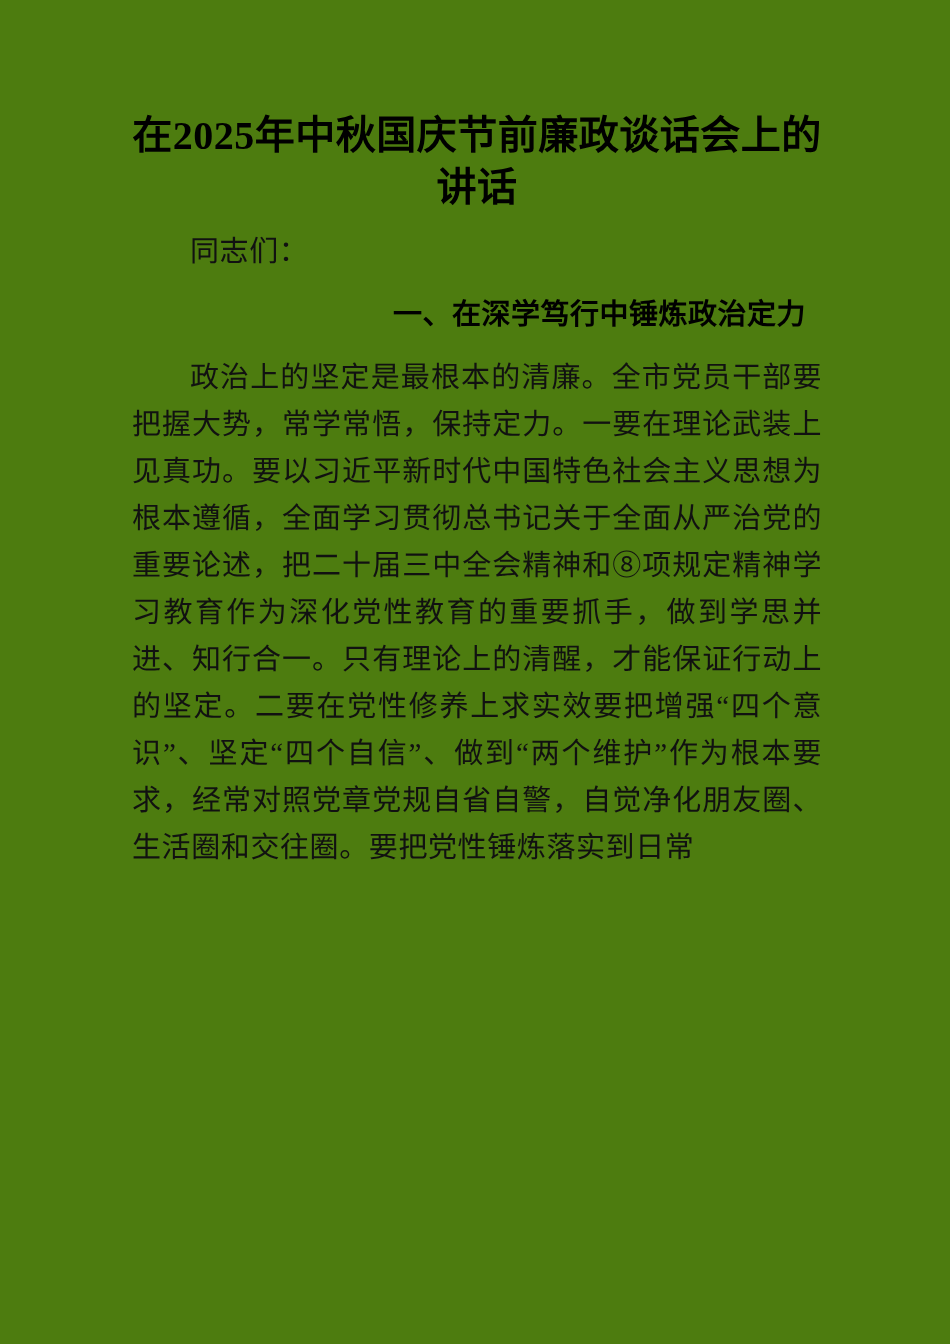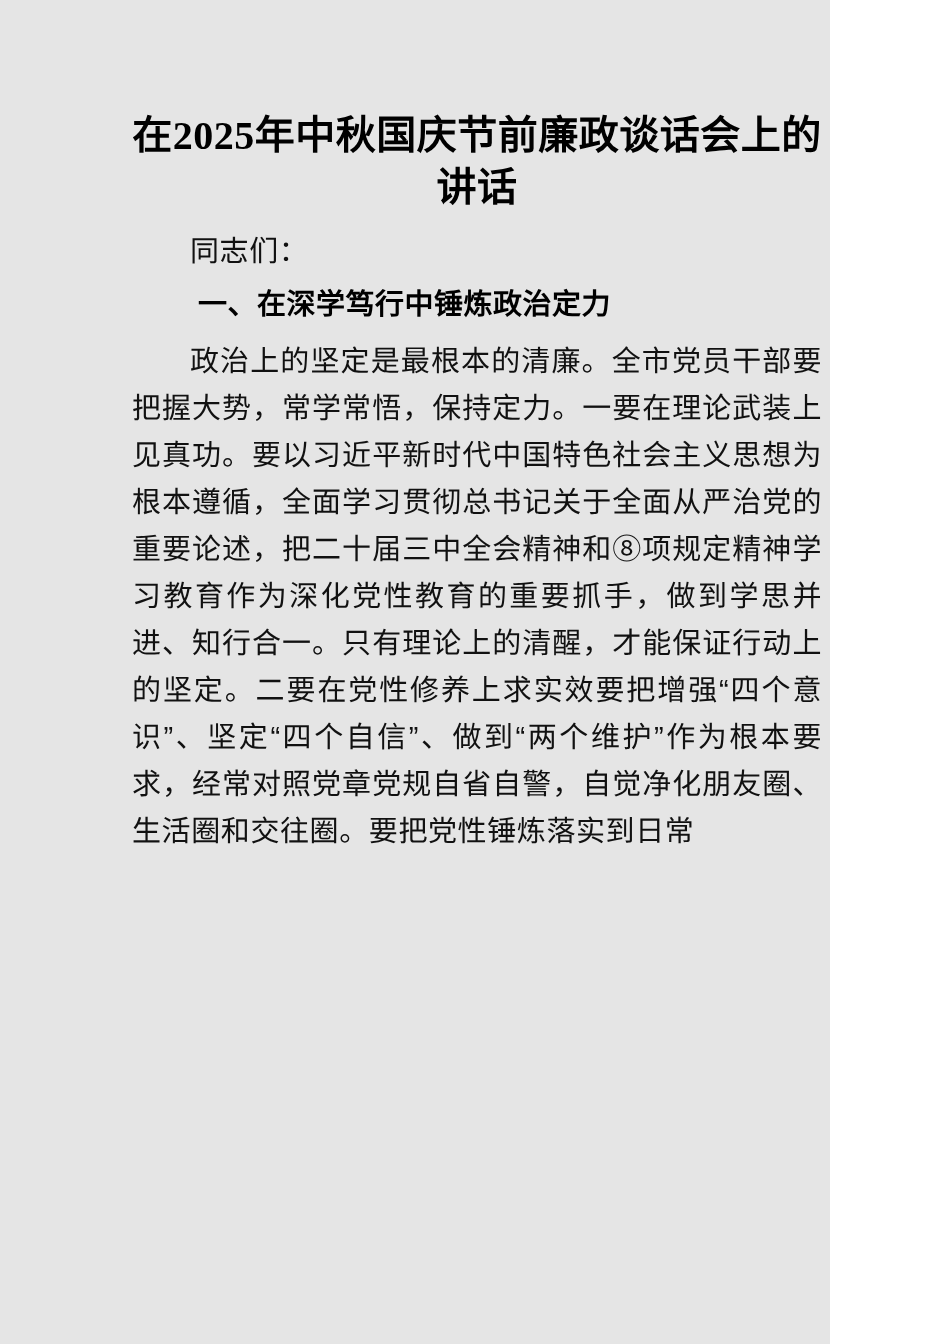--- a/index.html
+++ b/index.html
@@ -3,23 +3,23 @@
 <meta charset="utf-8">
 <title>在2025年中秋国庆节前廉政谈话会上的讲话</title>
 <style>
   html, body {
     margin: 0;
     padding: 0;
     background: #ffffff;
   }
   .page {
     position: relative;
-    width: 830px;
+    width: 950px;
     height: 1344px;
-    background: #e5e5e5;
+    background: #4d7c0f;
     overflow: hidden;
     box-sizing: border-box;
     padding: 0;
   }
   .doc-body {
     position: absolute;
     left: 132px;
     top: 0;
     width: 690px;
   }
@@ -32,43 +32,44 @@
     line-height: 52px;
     text-align: center;
     color: #000000;
     letter-spacing: 0.5px;
     padding-top: 110px;
     width: 690px;
   }
   .para {
     margin: 0;
     padding: 0;
-    font-family: Liberation Sans, sans-serif;
+    font-family: Liberation Serif, serif;
     font-size: 29px;
     line-height: 47px;
     color: #111111;
     text-align: justify;
     text-justify: inter-ideograph;
     text-indent: 58px;
     letter-spacing: 0.6px;
     word-break: break-all;
   }
   .para.first-after-title {
     margin-top: 14px;
   }
   .section-heading {
-    margin: 8px;
+    margin: 16px;
     padding: 0;
-    font-family: Liberation Mono, monospace;
+    font-family: Liberation Serif, serif;
     font-weight: bold;
     font-size: 29px;
     line-height: 47px;
     color: #000000;
     text-indent: 58px;
     letter-spacing: 0.5px;
+    text-align: right;
   }
 </style>
 </head>
 <body>
 
 <div class="page">
   <div class="doc-body">
 
     <h1 class="doc-title">在2025年中秋国庆节前廉政谈话会上的讲话</h1>
 

